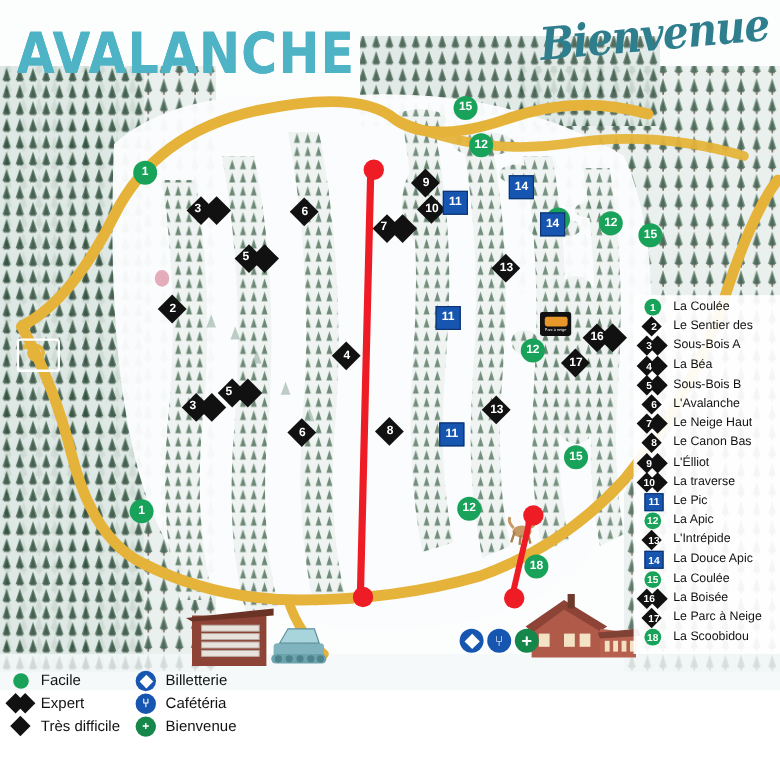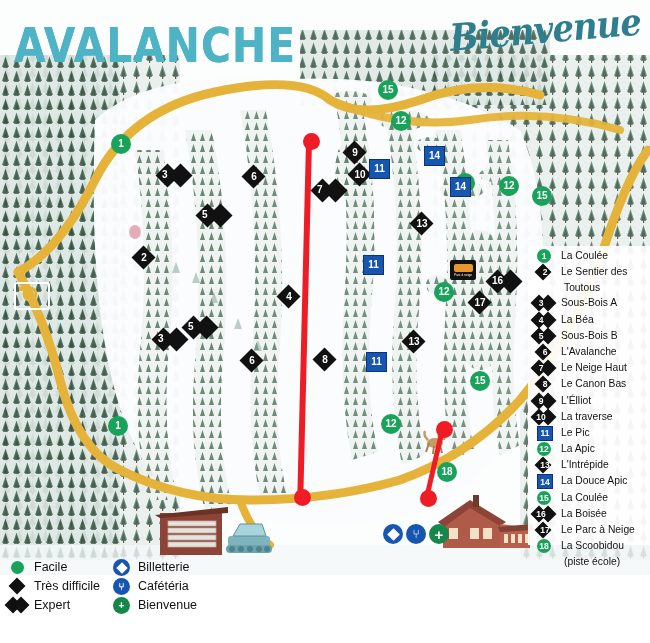--- a/index.html
+++ b/index.html
@@ -342,21 +342,20 @@
           </div>
           <div class="lg-txt">La Coulée</div>
         </div>
         <div class="lg-row">
           <div class="lg-sym">
             <div class="s-dia"></div>
             <div class="s-dia-n">2</div>
           </div>
           <div class="lg-txt">Le Sentier des</div>
         </div>
-        <div class="lg-cont">Toutous</div>
         <div class="lg-row">
           <div class="lg-sym">
             <div class="s-dd1"></div>
             <div class="s-dd2"></div>
             <div class="s-dia-n" style="left:4px;">3</div>
           </div>
           <div class="lg-txt">Sous-Bois A</div>
         </div>
         <div class="lg-row">
           <div class="lg-sym">
@@ -457,46 +456,45 @@
             <div class="s-dia-n">17</div>
           </div>
           <div class="lg-txt">Le Parc à Neige</div>
         </div>
         <div class="lg-row">
           <div class="lg-sym">
             <div class="s-green">18</div>
           </div>
           <div class="lg-txt">La Scoobidou</div>
         </div>
-        <div class="lg-cont">(piste école)</div>
       </div>
   </div>
 
   <div class="footer">
 
     <div class="foot-col" style="left:6px;top:6px;">
       <div id="diff-rows">
           <div class="fl-row">
             <div class="fl-sym">
               <div class="f-green"></div>
             </div>
             <div class="fl-txt">Facile</div>
           </div>
           <div class="fl-row">
             <div class="fl-sym">
-              <div class="f-dia"></div>
-            </div>
-            <div class="fl-txt">Très difficile</div>
-          </div>
-          <div class="fl-row">
-            <div class="fl-sym">
               <div class="f-dd1"></div>
               <div class="f-dd2"></div>
             </div>
             <div class="fl-txt">Expert</div>
+          </div>
+          <div class="fl-row">
+            <div class="fl-sym">
+              <div class="f-dia"></div>
+            </div>
+            <div class="fl-txt">Très difficile</div>
           </div>
         </div>
     </div>
 
     <div class="foot-col" style="left:110px;top:6px;">
       <div id="svc-rows">
           <div class="fl-row">
             <div class="fl-sym">
               <div class="svc-ico" style="background:#1756B0;">
                 <div style="width:8px;height:8px;background:#fff;transform:rotate(45deg);"></div>

